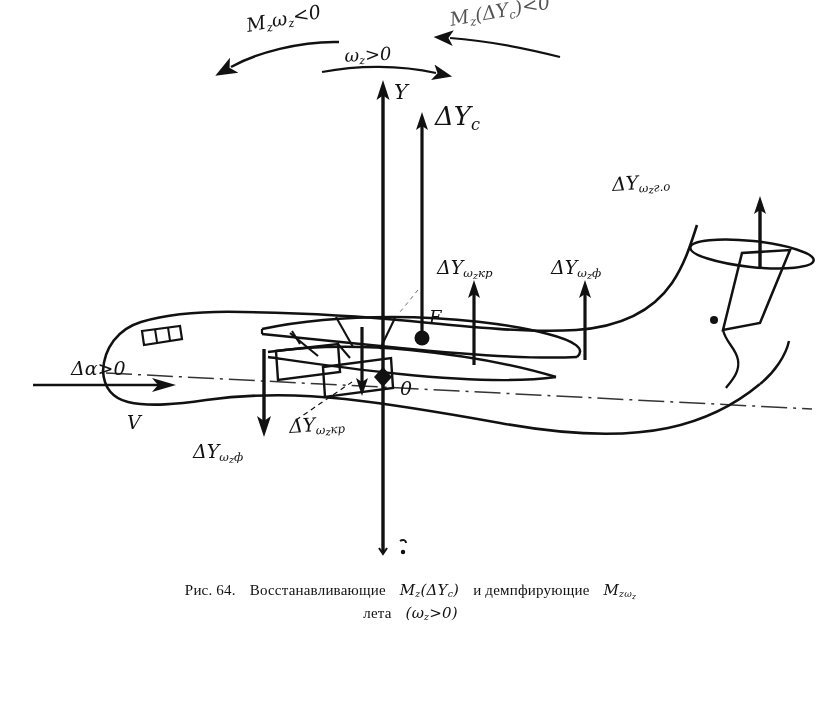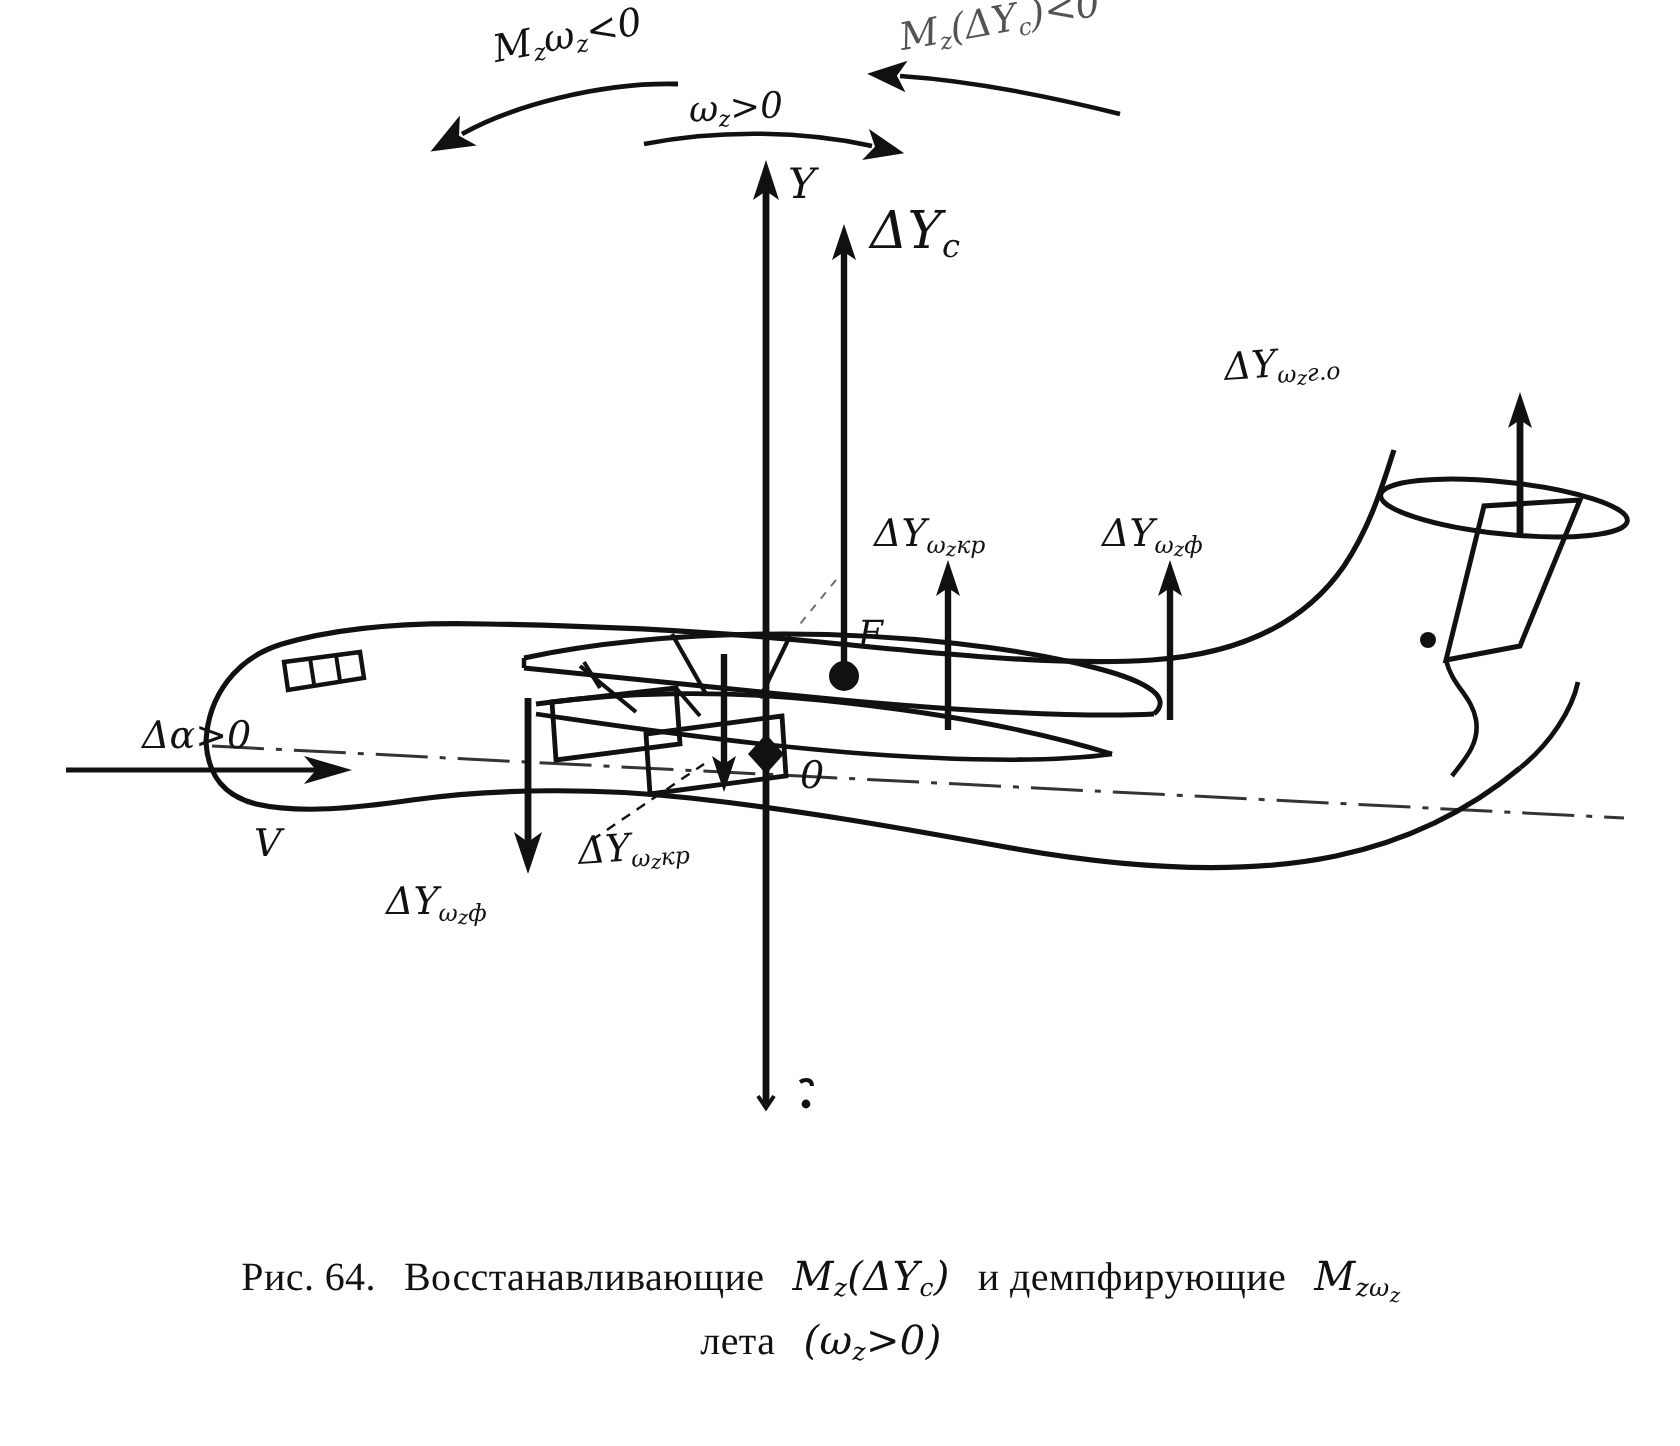--- a/index.html
+++ b/index.html
@@ -66,25 +66,25 @@
   #lbl-dy-f-up    { left: 551px; top: 258px; font-size: 19px; }
   #lbl-f-point    { left: 429px; top: 309px; font-size: 18px; }
   #lbl-o-point    { left: 400px; top: 379px; font-size: 19px; }
   #lbl-d-alpha    { left: 40px;  top: 359px; font-size: 19px; margin-left: 31px; }
   #lbl-v          { left: 127px; top: 413px; font-size: 19px; }
   #lbl-dy-kr-dn   { left: 290px; top: 417px; font-size: 19px; transform: rotate(-4deg); transform-origin: left bottom; }
   #lbl-dy-f-dn    { left: 193px; top: 442px; font-size: 19px; }
   #caption {
     position: absolute;
     left: 0;
-    top: 624px;
+    top: 580px;
     width: 821px;
     text-align: center;
     font-family: "Liberation Serif", serif;
-    font-size: 20px;
+    font-size: 15px;
     line-height: 1.42;
     color: #111;
     letter-spacing: 0.2px;
   }
   #caption .cap-line { display: block; }
   #caption .math {
     font-family: "DejaVu Serif", serif;
     font-style: italic;
   }
   #caption .math sub { font-size: 0.62em; vertical-align: -0.25em; }

